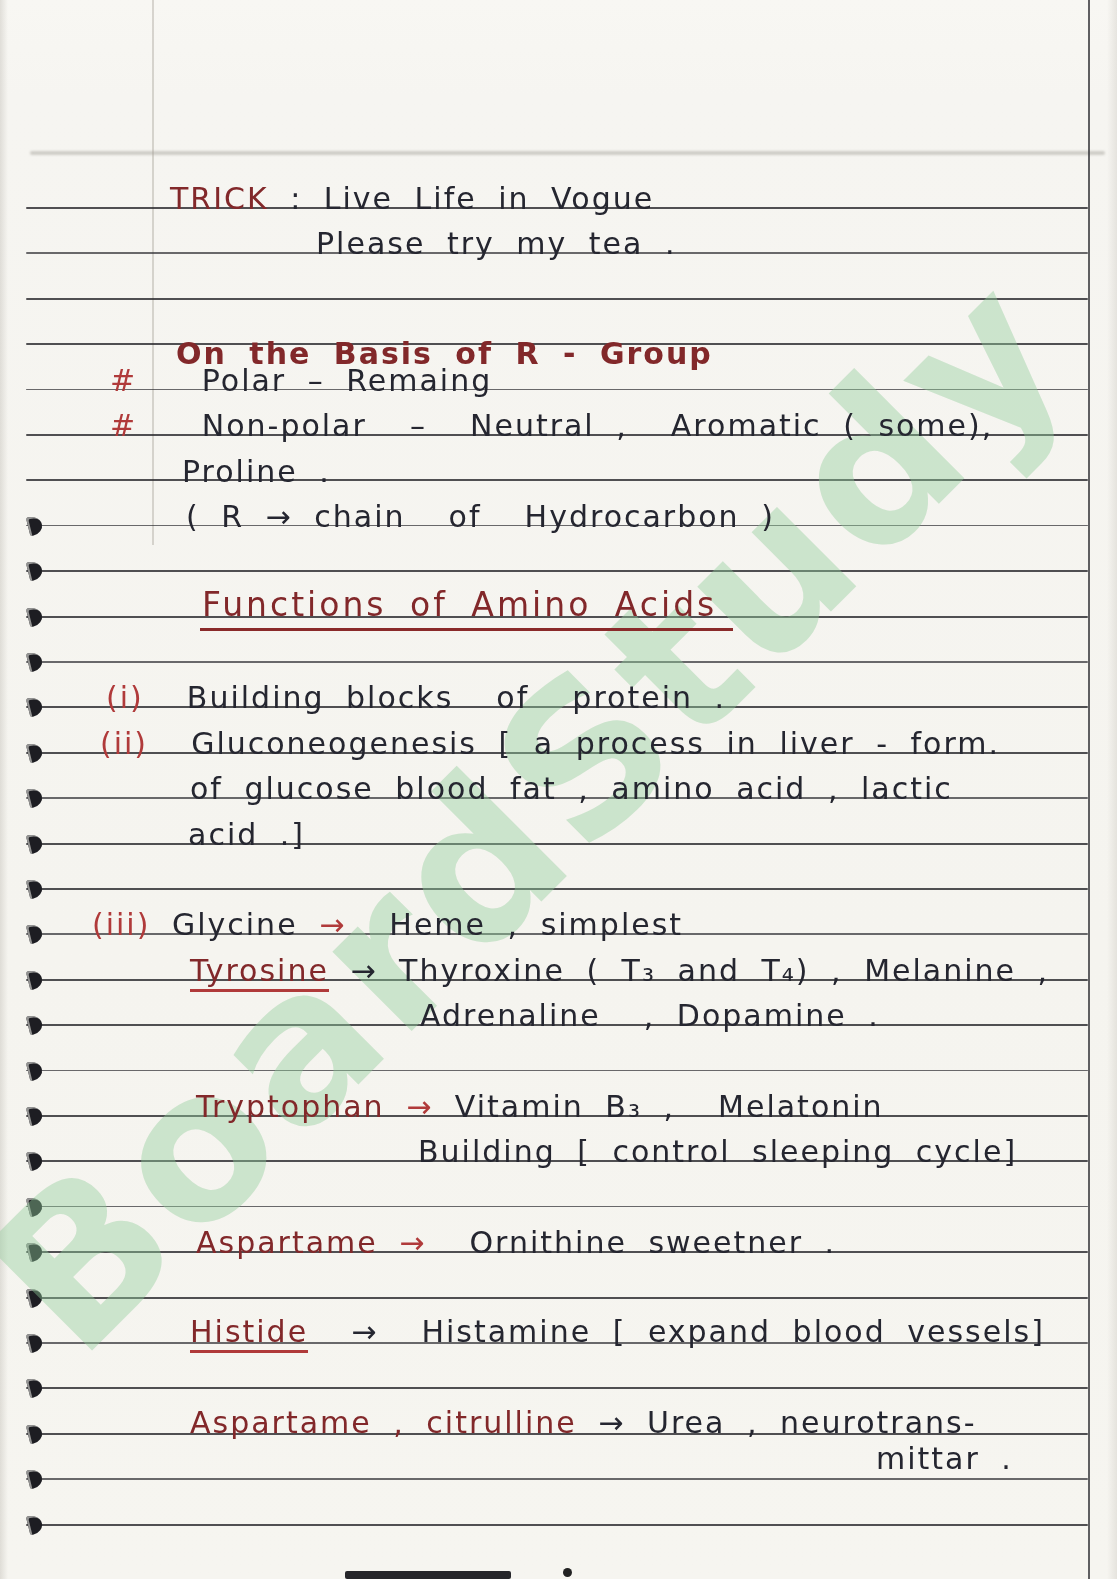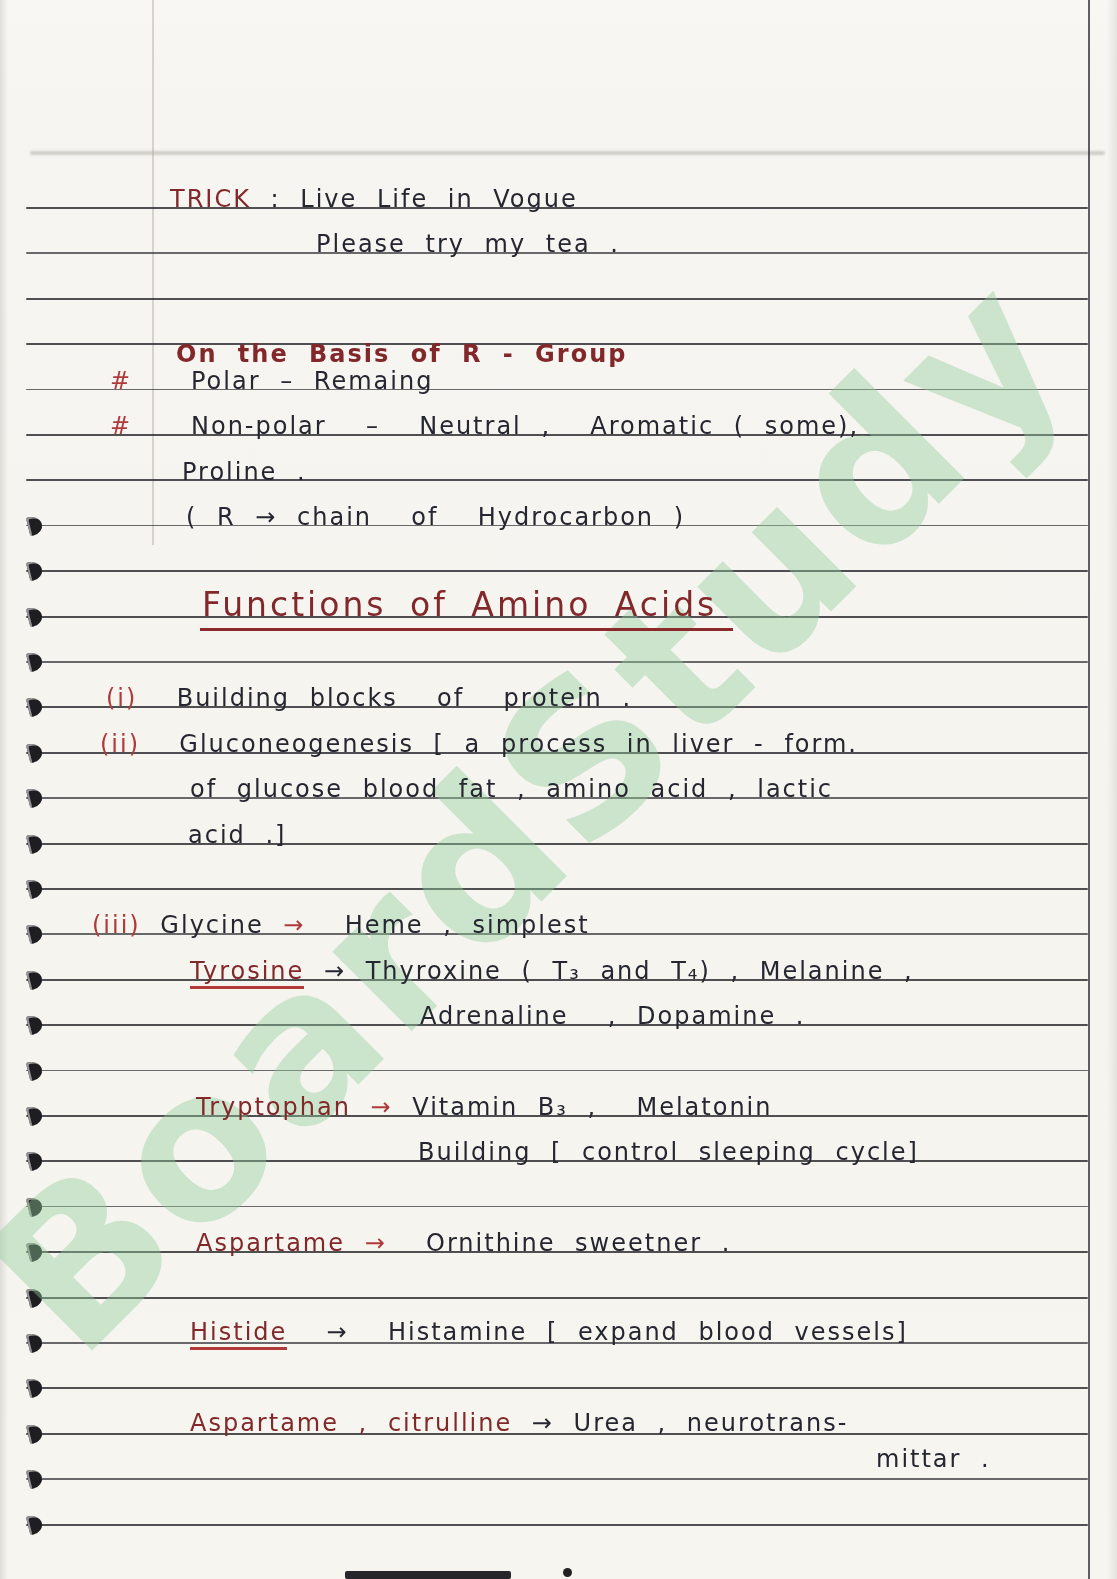--- a/index.html
+++ b/index.html
@@ -34,21 +34,21 @@
     box-shadow:inset 2px 2px 0 rgba(246,245,241,0.55);}
   
   .watermark{
     position:absolute;left:105px;top:1175px;height:215px;line-height:215px;
     font-size:205px;font-weight:bold;letter-spacing:6px;white-space:nowrap;
     color:rgba(146,206,156,0.42);
     transform:rotate(-45deg);transform-origin:0% 100%;
     z-index:1;user-select:none;
   }
   
-  .row{position:absolute;height:40px;line-height:40px;font-size:24px;
+  .row{position:absolute;height:40px;line-height:40px;font-size:30px;
     letter-spacing:2px;word-spacing:10px;white-space:pre;z-index:3;
     color:#252630;}
   .row.heading{font-size:33px;letter-spacing:3px;line-height:36px;height:36px;
     padding:0 16px 5px 2px;border-bottom:3.5px solid #8a2a2a;}
   .seg-ink{color:#252630;}
   .seg-red{color:#b03a3a;}
   .seg-maroon{color:#82282a;}
   .u{border-bottom:3px solid #b03a3a;padding-bottom:1px;}
   
   .bottom-bar{position:absolute;left:345px;top:1571px;width:166px;height:8px;

